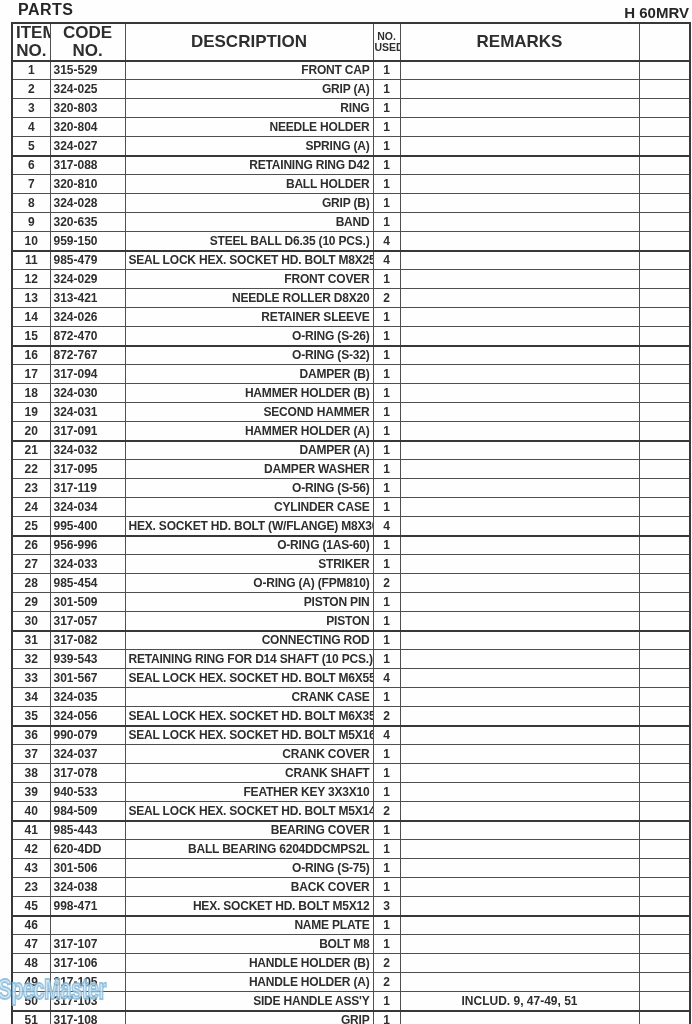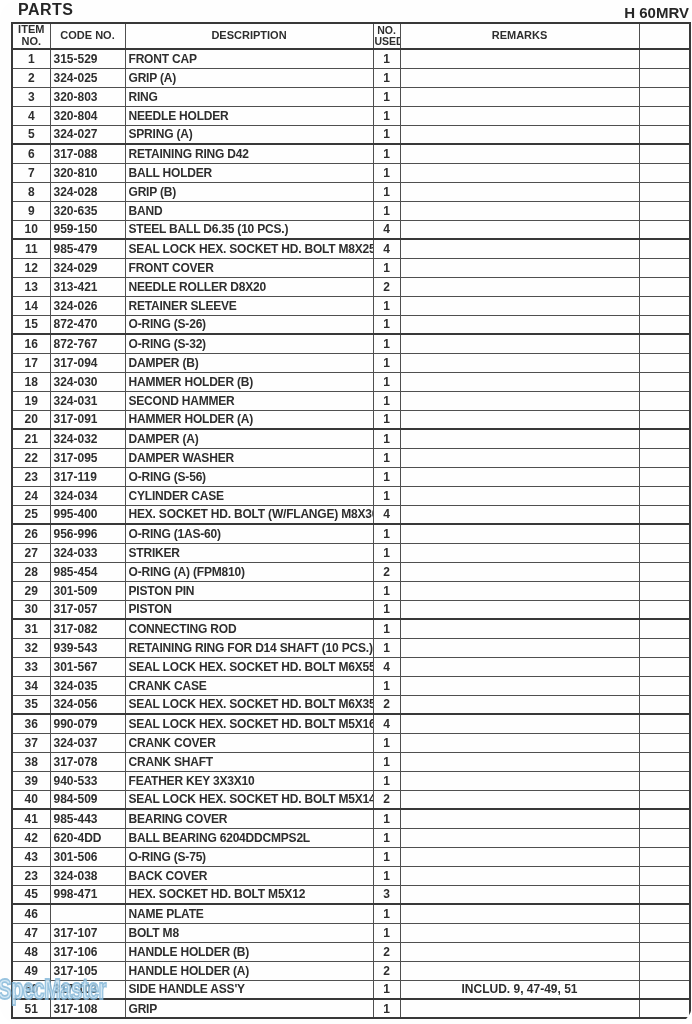--- a/index.html
+++ b/index.html
@@ -7,21 +7,20 @@
     padding: 0;
     background: #ffffff;
     font-family: "Liberation Sans", sans-serif;
   }
   .page {
     position: relative;
     width: 692px;
     height: 1024px;
     background: #fefefe;
     overflow: hidden;
-    border-radius: 19px;
   }
   .page-title {
     position: absolute;
     left: 18px;
     top: 1px;
     font-size: 16px;
     font-weight: bold;
     color: #262626;
     letter-spacing: 0.5px;
   }
@@ -46,40 +45,40 @@
     border: 1px solid #4f4f4f;
     box-sizing: border-box;
     padding: 0 3px;
     color: #2e2e2e;
     font-weight: bold;
     overflow: hidden;
     white-space: nowrap;
   }
   table.parts thead th {
     height: 26px;
-    font-size: 11px;
+    font-size: 17px;
     text-align: center;
     vertical-align: middle;
     line-height: 1.05;
     white-space: pre-line;
     border-bottom: 2px solid #383838;
   }
   table.parts thead th.col-used {
     font-size: 10.5px;
     padding: 0 1px;
   }
   table.parts td {
     height: 19px;
     font-size: 12px;
     vertical-align: middle;
   }
   td.col-item, td.col-used { text-align: center; padding: 0 1px; }
   td.col-code { text-align: left; }
   td.col-description {
-    text-align: left;
+    text-align: right;
     padding-left: 4px;
     font-size: 11.5px;
     letter-spacing: -0.2px;
     margin-left: 25px;
   }
   td.col-remarks {
     text-align: center;
     padding-left: 5px;
     font-size: 11.5px;
   }

